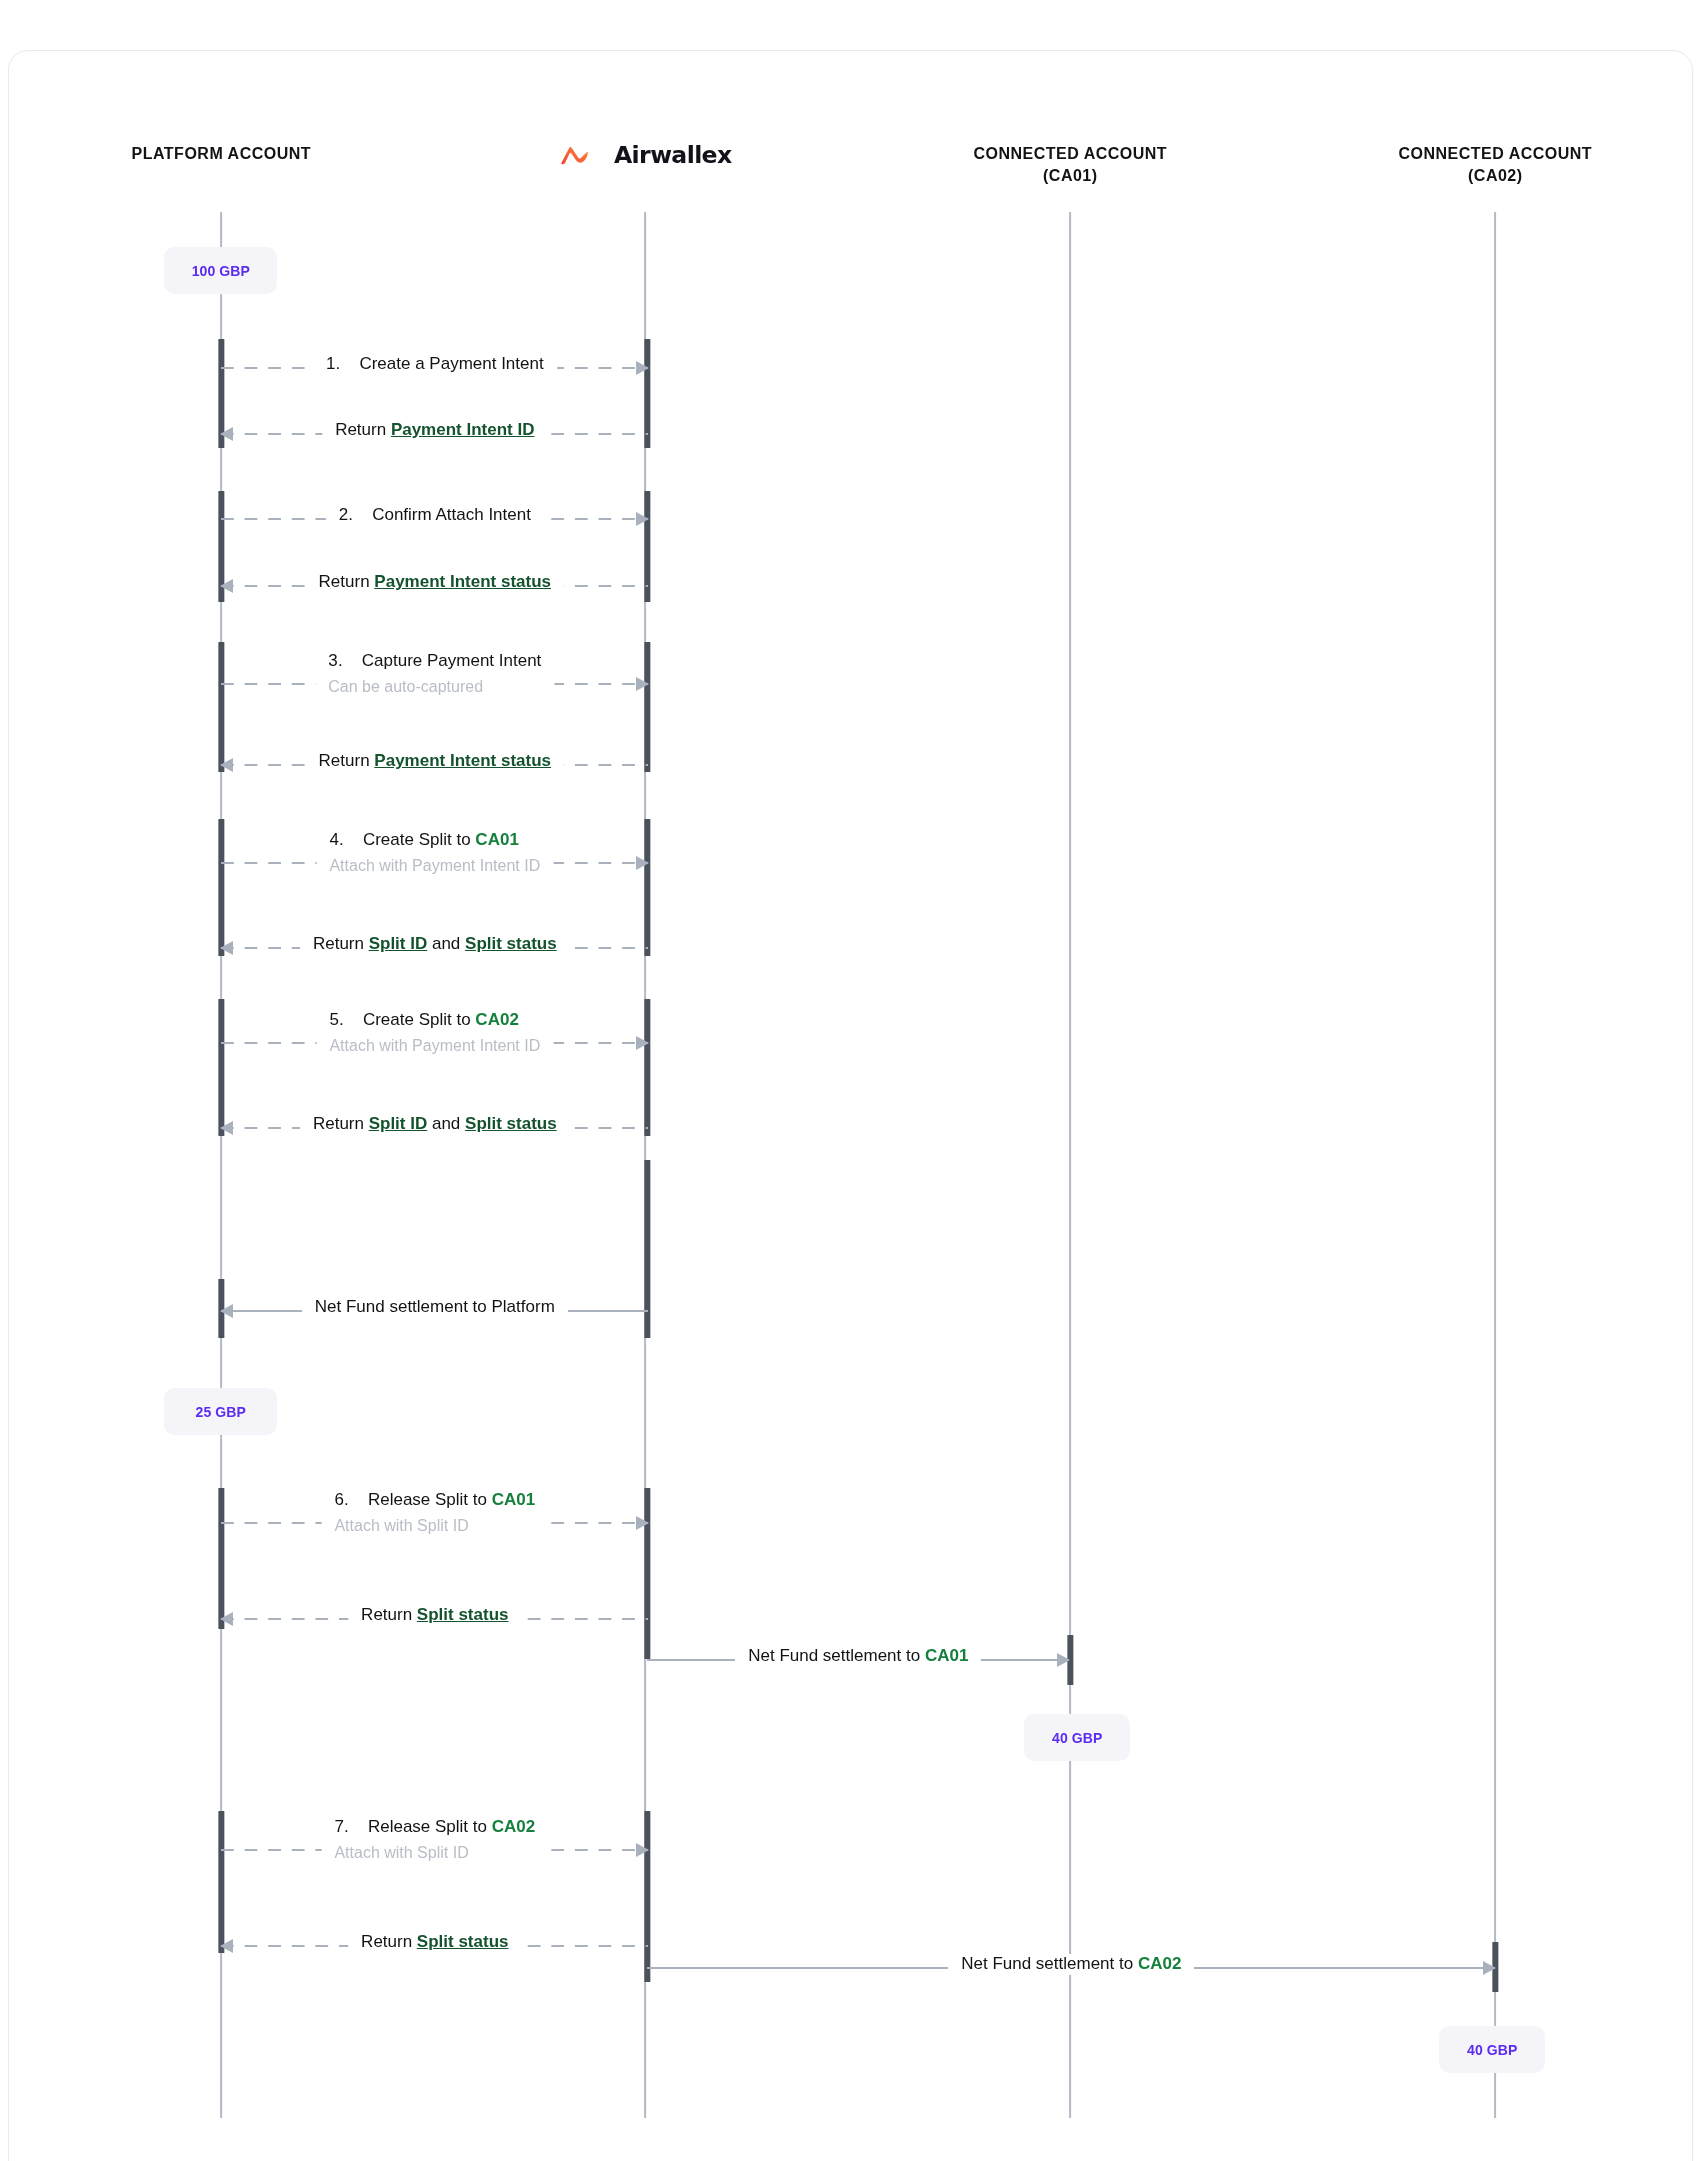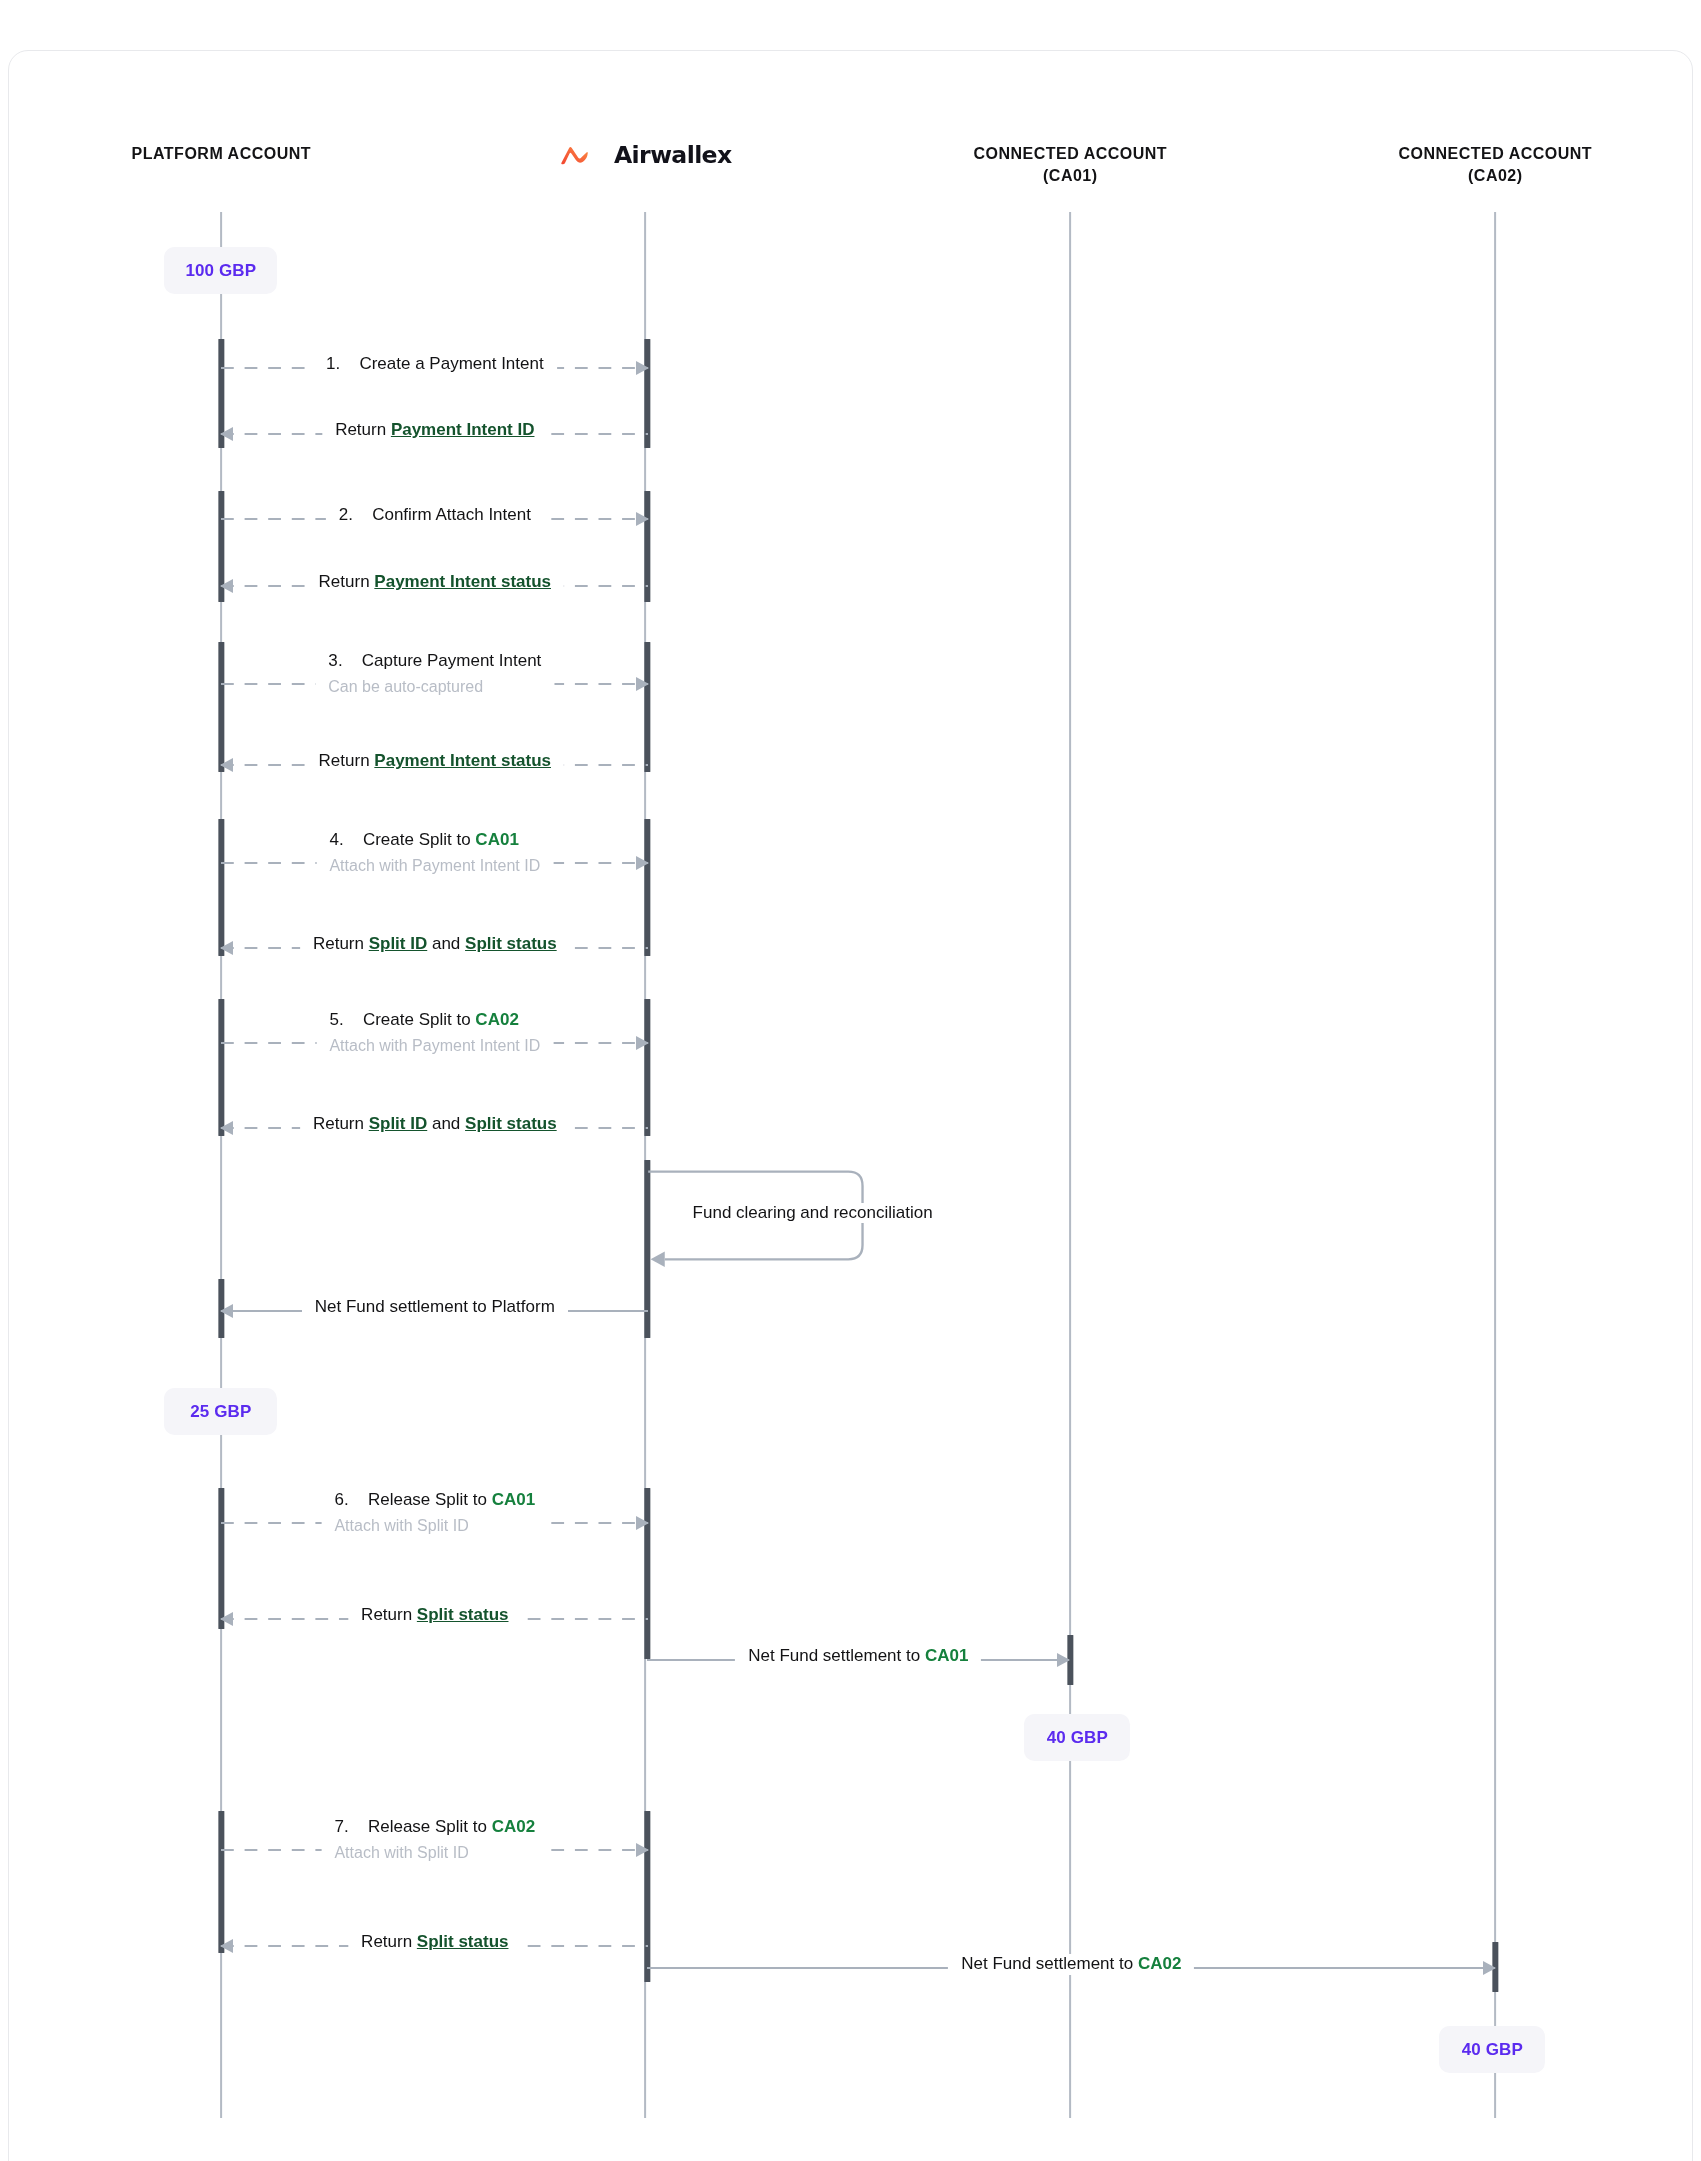--- a/index.html
+++ b/index.html
@@ -97,21 +97,21 @@
     font-size:17px;color:#131315;white-space:nowrap;
     background:#ffffff;padding:0 8.3px;
   }
 
   
   .badge{
     position:absolute;
     background:#f5f5f9;
     border-radius:10.6px;
     color:#5b2bef;
-    font-size:17px;
+    font-size:14px;
     font-weight:700;
     display:flex;align-items:center;justify-content:center;
     letter-spacing:0.1px;
     text-align:center;
   }
 </style>
 </head>
 <body>
 
 <div class="card">
@@ -279,27 +279,20 @@
     <div class="msg dashed" style="left:212px;top:1076px;width:427px;">
       <div class="line"></div>
       <div class="head left"></div>
       <div class="caption one">
         <span class="cap-main">
           <span>Return </span><span class="hl">Split ID</span><span> and </span><span class="hl">Split status</span>
         </span>
       </div>
     </div>
 
-    <div class="selfloop" style="left:638px;top:1117px;">
-      <svg width="225" height="95" viewBox="0 0 380 160" aria-hidden="true">
-        <path d="M2 6 H340 Q364 6 364 30 V130 Q364 154 340 154 H30" fill="none" stroke="#a9b1bc" stroke-width="4" stroke-linecap="butt"></path>
-        <polygon points="30,141 30,167 6,154" fill="#a9b1bc"></polygon>
-      </svg>
-      <span class="sl-label" style="left:37px;top:35px;">Fund clearing and reconciliation</span>
-    </div>
 
     <div class="msg" style="left:212px;top:1259px;width:427px;">
       <div class="line"></div>
       <div class="head left"></div>
       <div class="caption one">
         <span class="cap-main">Net Fund settlement to Platform</span>
       </div>
     </div>
 
     <div class="msg dashed" style="left:212px;top:1471px;width:427px;">

